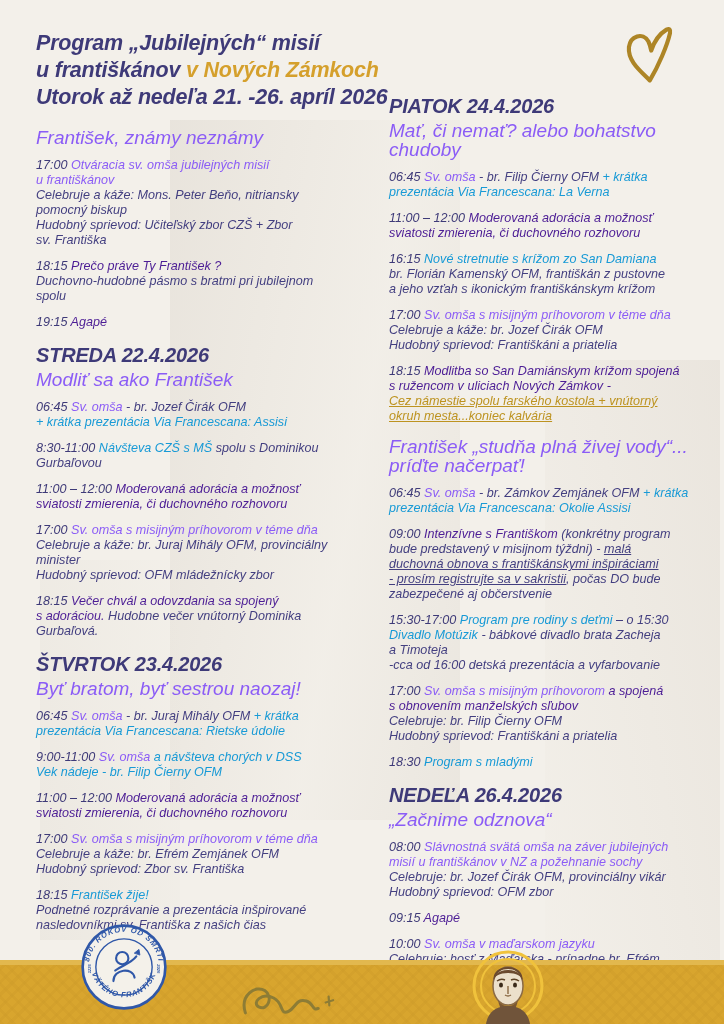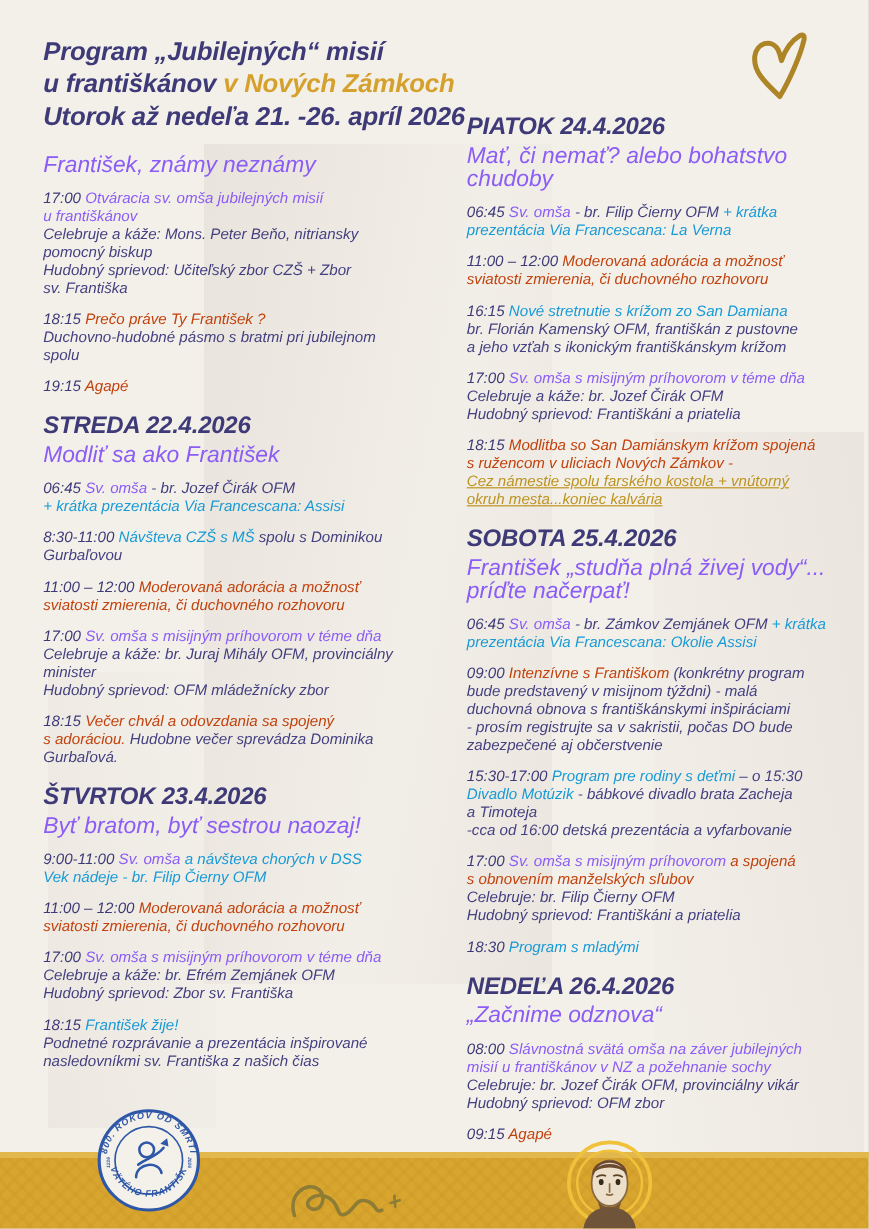--- a/index.html
+++ b/index.html
@@ -22,25 +22,25 @@
   .col{position:absolute;width:332px;}
   .col-left{left:36px;top:128px;}
   .col-right{left:389px;top:94px;}
 
   .day{margin:0 0 13px 0;}
   .day-title{margin:0 0 3px 0;font-size:20px;line-height:24px;font-weight:700;color:#3e3a78;letter-spacing:-0.2px;}
   .day-subtitle{margin:0 0 11px 0;font-size:19px;line-height:19px;color:#8b5cf6;}
   .event{margin:0 0 11px 0;font-size:12.6px;line-height:15px;color:#433f80;}
   .seg-time{color:#3e3a78;font-weight:400;}
   .seg-red{color:#8b5cf6;}
-  .seg-green{color:#c2410c;}
+  .seg-green{color:#4c1d95;}
   .seg-blue{color:#189ad6;}
   .seg-navy{color:#433f80;}
   .seg-goldu{color:#bd9320;text-decoration:underline;}
-  .seg-navyu{color:#433f80;}
+  .seg-navyu{color:#433f80;text-decoration:underline;}
 
   .band{position:absolute;left:0;bottom:0;width:724px;height:64px;background:#d8a52e;
         border-top:5px solid #e2b84e;box-sizing:border-box;}
   .band-pattern{position:absolute;inset:0;opacity:0.5;
      background-image:repeating-linear-gradient(45deg,rgba(140,95,20,0.10) 0 3px,transparent 3px 9px),
                       repeating-linear-gradient(-45deg,rgba(140,95,20,0.10) 0 3px,transparent 3px 9px);}
   .badge{position:absolute;left:80px;top:923px;}
   .squiggle{position:absolute;left:238px;top:980px;}
   .francis{position:absolute;left:448px;top:948px;}
 </style>
@@ -70,43 +70,43 @@
           <p class="event"><span class="seg-time">18:15</span><span class="seg-green"> Prečo práve Ty František ?</span><br><span class="seg-navy">Duchovno-hudobné pásmo s bratmi pri jubilejnom</span><br><span class="seg-navy">spolu</span></p>
           <p class="event"><span class="seg-time">19:15</span><span class="seg-green"> Agapé</span></p>
         </section>
         <section class="day">
           <h2 class="day-title">STREDA 22.4.2026</h2>
           <div class="day-subtitle">Modliť sa ako František</div>
           <p class="event"><span class="seg-time">06:45</span><span class="seg-red"> Sv. omša</span><span class="seg-navy"> - br. Jozef Čirák OFM</span><br><span class="seg-blue">+ krátka prezentácia Via Francescana: Assisi</span></p>
           <p class="event"><span class="seg-time">8:30-11:00</span><span class="seg-blue"> Návšteva CZŠ s MŠ</span><span class="seg-navy"> spolu s Dominikou</span><br><span class="seg-navy">Gurbaľovou</span></p>
           <p class="event"><span class="seg-time">11:00 – 12:00</span><span class="seg-green"> Moderovaná adorácia a možnosť</span><br><span class="seg-green">sviatosti zmierenia, či duchovného rozhovoru</span></p>
           <p class="event"><span class="seg-time">17:00</span><span class="seg-red"> Sv. omša s misijným príhovorom v téme dňa</span><br><span class="seg-navy">Celebruje a káže: br. Juraj Mihály OFM, provinciálny</span><br><span class="seg-navy">minister</span><br><span class="seg-navy">Hudobný sprievod: OFM mládežnícky zbor</span></p>
-          <p class="event"><span class="seg-time">18:15</span><span class="seg-green"> Večer chvál a odovzdania sa spojený</span><br><span class="seg-green">s adoráciou.</span><span class="seg-navy"> Hudobne večer sprevádza Dominika</span><br><span class="seg-navy">Gurbaľová.</span></p>
+          <p class="event"><span class="seg-time">18:15</span><span class="seg-green"> Večer chvál a odovzdania sa spojený</span><br><span class="seg-green">s adoráciou.</span><span class="seg-navy"> Hudobne večer vnútorný Dominika</span><br><span class="seg-navy">Gurbaľová.</span></p>
         </section>
         <section class="day">
           <h2 class="day-title">ŠTVRTOK 23.4.2026</h2>
           <div class="day-subtitle">Byť bratom, byť sestrou naozaj!</div>
+          <p class="event"><span class="seg-time">06:45</span><span class="seg-red"> Sv. omša</span><span class="seg-navy"> - br. Juraj Mihály OFM</span><span class="seg-blue"> + krátka</span><br><span class="seg-blue">prezentácia Via Francescana: Rietske údolie</span></p>
           <p class="event"><span class="seg-time">9:00-11:00</span><span class="seg-red"> Sv. omša</span><span class="seg-blue"> a návšteva chorých v DSS</span><br><span class="seg-blue">Vek nádeje - br. Filip Čierny OFM</span></p>
           <p class="event"><span class="seg-time">11:00 – 12:00</span><span class="seg-green"> Moderovaná adorácia a možnosť</span><br><span class="seg-green">sviatosti zmierenia, či duchovného rozhovoru</span></p>
           <p class="event"><span class="seg-time">17:00</span><span class="seg-red"> Sv. omša s misijným príhovorom v téme dňa</span><br><span class="seg-navy">Celebruje a káže: br. Efrém Zemjánek OFM</span><br><span class="seg-navy">Hudobný sprievod: Zbor sv. Františka</span></p>
           <p class="event"><span class="seg-time">18:15</span><span class="seg-blue"> František žije!</span><br><span class="seg-navy">Podnetné rozprávanie a prezentácia inšpirované</span><br><span class="seg-navy">nasledovníkmi sv. Františka z našich čias</span></p>
         </section>
       </div>
     <div class="col col-right">
         <section class="day">
           <h2 class="day-title">PIATOK 24.4.2026</h2>
           <div class="day-subtitle">Mať, či nemať? alebo bohatstvo chudoby</div>
           <p class="event"><span class="seg-time">06:45</span><span class="seg-red"> Sv. omša</span><span class="seg-navy"> - br. Filip Čierny OFM</span><span class="seg-blue"> + krátka</span><br><span class="seg-blue">prezentácia Via Francescana: La Verna</span></p>
           <p class="event"><span class="seg-time">11:00 – 12:00</span><span class="seg-green"> Moderovaná adorácia a možnosť</span><br><span class="seg-green">sviatosti zmierenia, či duchovného rozhovoru</span></p>
           <p class="event"><span class="seg-time">16:15</span><span class="seg-blue"> Nové stretnutie s krížom zo San Damiana</span><br><span class="seg-navy">br. Florián Kamenský OFM, františkán z pustovne</span><br><span class="seg-navy">a jeho vzťah s ikonickým františkánskym krížom</span></p>
           <p class="event"><span class="seg-time">17:00</span><span class="seg-red"> Sv. omša s misijným príhovorom v téme dňa</span><br><span class="seg-navy">Celebruje a káže: br. Jozef Čirák OFM</span><br><span class="seg-navy">Hudobný sprievod: Františkáni a priatelia</span></p>
           <p class="event"><span class="seg-time">18:15</span><span class="seg-green"> Modlitba so San Damiánskym krížom spojená</span><br><span class="seg-green">s ružencom v uliciach Nových Zámkov -</span><br><span class="seg-goldu">Cez námestie spolu farského kostola + vnútorný</span><br><span class="seg-goldu">okruh mesta...koniec kalvária</span></p>
         </section>
         <section class="day">
-          <h2 class="day-title">SOBOTA 25.4.2026</h2>
           <div class="day-subtitle">František „studňa plná živej vody“...<br>príďte načerpať!</div>
           <p class="event"><span class="seg-time">06:45</span><span class="seg-red"> Sv. omša</span><span class="seg-navy"> - br. Zámkov Zemjánek OFM</span><span class="seg-blue"> + krátka</span><br><span class="seg-blue">prezentácia Via Francescana: Okolie Assisi</span></p>
           <p class="event"><span class="seg-time">09:00</span><span class="seg-green"> Intenzívne s Františkom</span><span class="seg-navy"> (konkrétny program</span><br><span class="seg-navy">bude predstavený v misijnom týždni) - </span><span class="seg-navyu">malá</span><br><span class="seg-navyu">duchovná obnova s františkánskymi inšpiráciami</span><br><span class="seg-navyu"> - prosím registrujte sa v sakristii</span><span class="seg-navy">, počas DO bude</span><br><span class="seg-navy">zabezpečené aj občerstvenie</span></p>
           <p class="event"><span class="seg-time">15:30-17:00</span><span class="seg-blue"> Program pre rodiny s deťmi</span><span class="seg-navy"> – o 15:30</span><br><span class="seg-blue">Divadlo Motúzik</span><span class="seg-navy"> - bábkové divadlo brata Zacheja</span><br><span class="seg-navy">a Timoteja</span><br><span class="seg-navy">-cca od 16:00 detská prezentácia a vyfarbovanie</span></p>
           <p class="event"><span class="seg-time">17:00</span><span class="seg-red"> Sv. omša s misijným príhovorom</span><span class="seg-green"> a spojená</span><br><span class="seg-green">s obnovením manželských sľubov</span><br><span class="seg-navy">Celebruje: br. Filip Čierny OFM</span><br><span class="seg-navy">Hudobný sprievod: Františkáni a priatelia</span></p>
           <p class="event"><span class="seg-time">18:30</span><span class="seg-blue"> Program s mladými</span></p>
         </section>
         <section class="day">
           <h2 class="day-title">NEDEĽA 26.4.2026</h2>
           <div class="day-subtitle">„Začnime odznova“</div>

